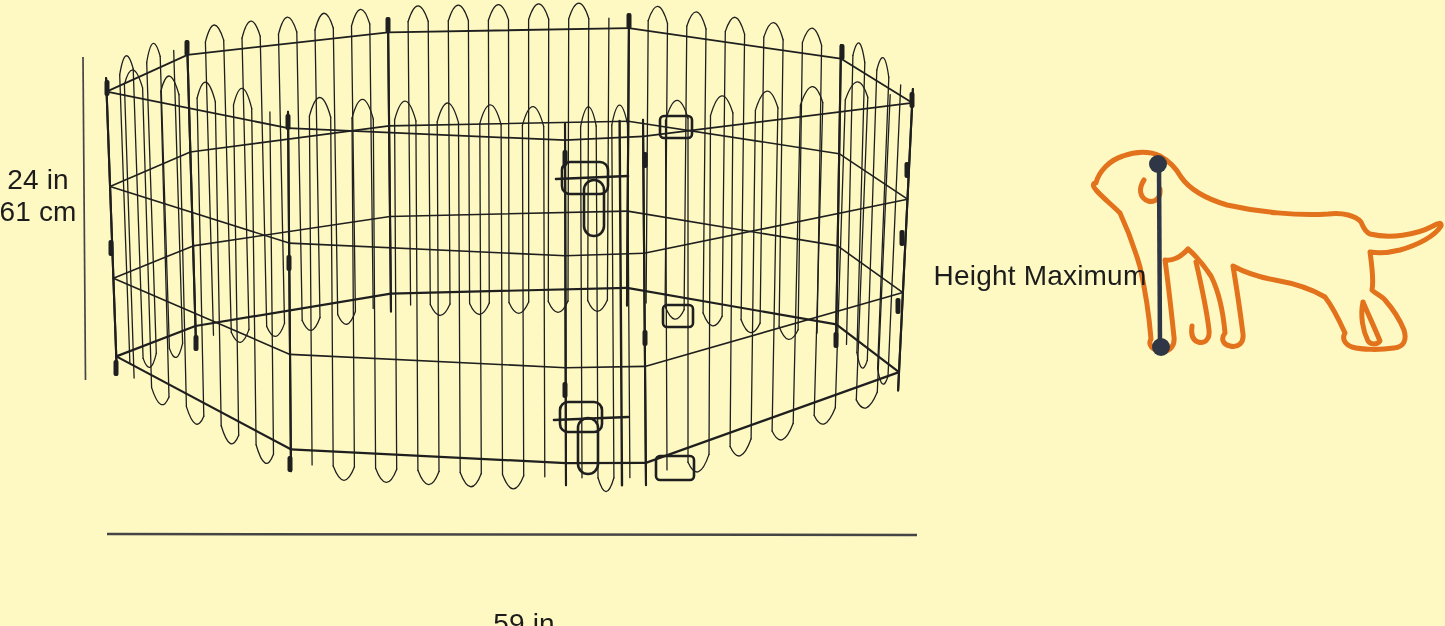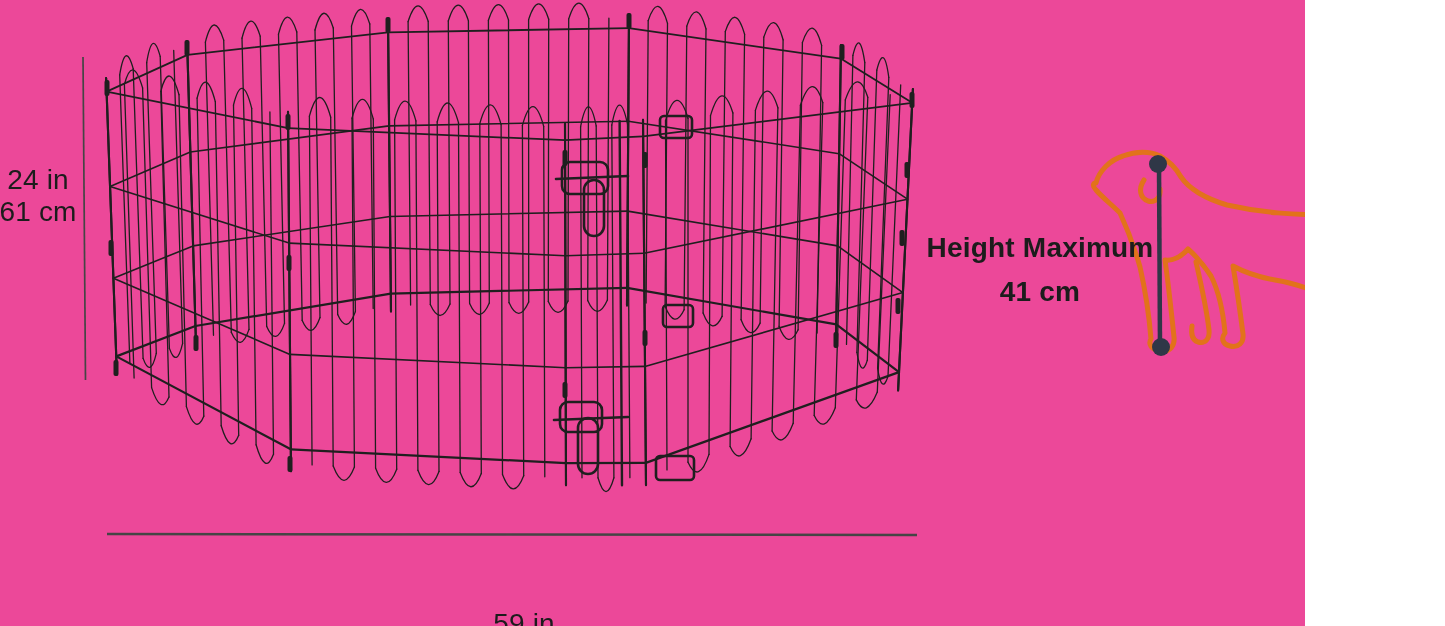--- a/index.html
+++ b/index.html
@@ -1,22 +1,22 @@
 <!DOCTYPE html>
 <html><head>
 <meta charset="utf-8">
 <style>
   html,body{margin:0;padding:0;background:#ffffff;}
-  .stage{position:relative;width:1305px;height:626px;background:#ec4899;overflow:hidden;
+  .stage{position:relative;width:1445px;height:626px;background:#fef9c3;overflow:hidden;
          font-family:"Liberation Sans",sans-serif;}
   .scene{position:absolute;left:0;top:0;}
   .txt{position:absolute;font-size:28px;color:#1c1c1c;text-align:center;letter-spacing:0.2px;}
   .left-dim{left:-4px;top:164px;width:84px;line-height:32px;}
   .bottom-dim{left:414px;top:561px;width:220px;line-height:31px;}
-  .right-dim{left:915px;top:226px;width:250px;line-height:44px;font-weight:bold;}
+  .right-dim{left:915px;top:254px;width:250px;line-height:44px;}
 </style>
 </head>
 <body>
 
 <div class="stage">
 
   <svg id="scene" class="scene" width="1445" height="626" viewBox="0 0 1445 626">
       <g stroke="#1f1f1f" fill="none" stroke-linecap="round">
         <line x1="106.6" y1="91.6" x2="187.5" y2="54.9" stroke-width="1.8"></line>
         <line x1="110.1" y1="186.4" x2="190.3" y2="152.0" stroke-width="1.6"></line>
@@ -271,16 +271,15 @@
     <div>24 in</div>
     <div>61 cm</div>
   </div>
 
   <div class="txt bottom-dim" style="color: rgb(28, 28, 28); margin-top: 47px;">
     <div>59 in</div>
   </div>
 
   <div class="txt right-dim" style="color: rgb(28, 28, 28);">
     <div>Height Maximum</div>
-    <div>41 cm</div>
   </div>
 
 </div>
 
 </body></html>

